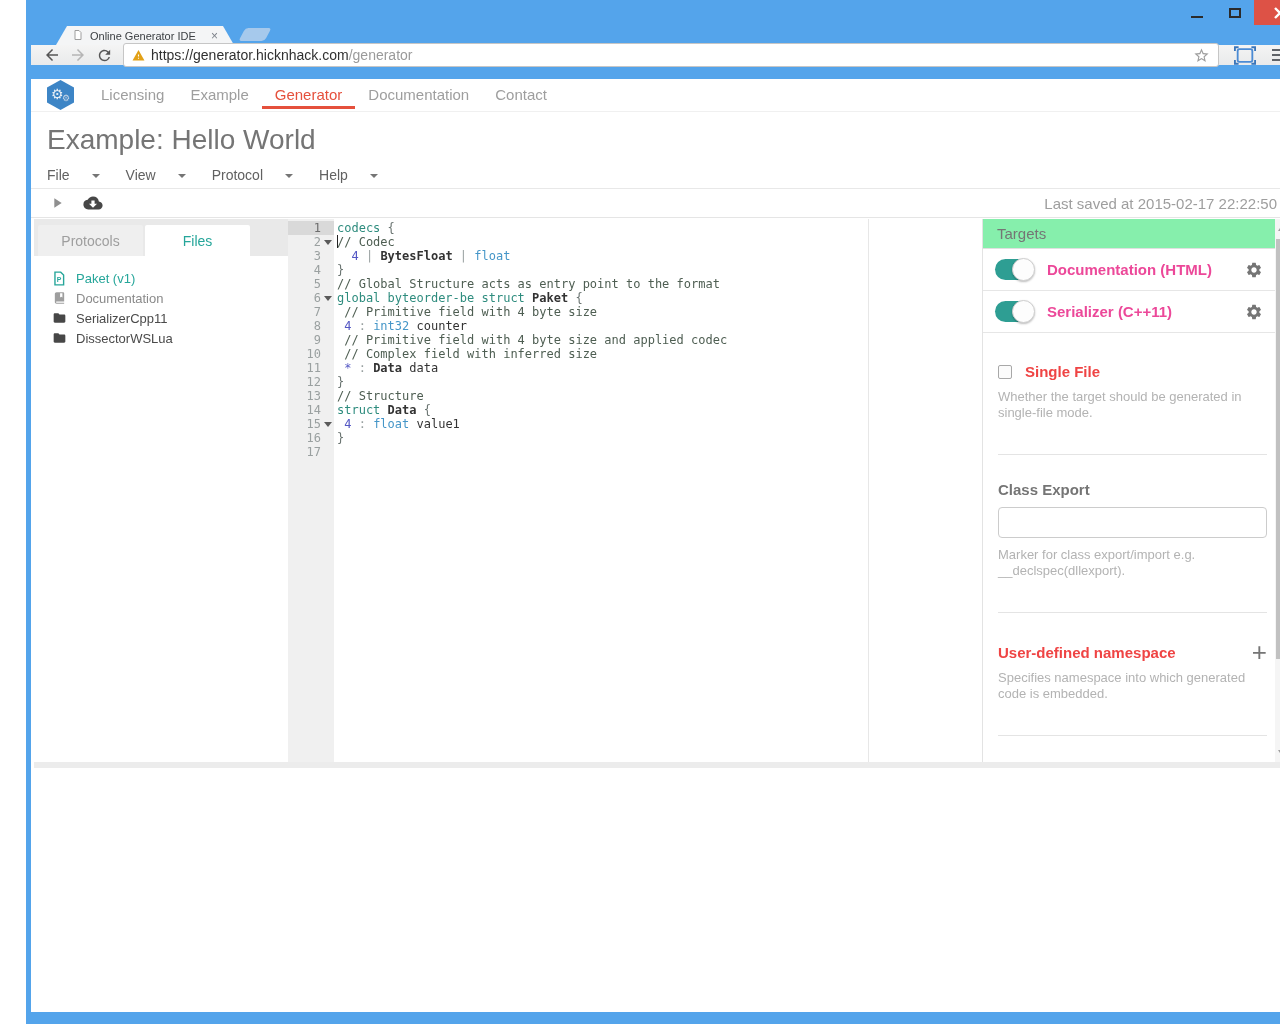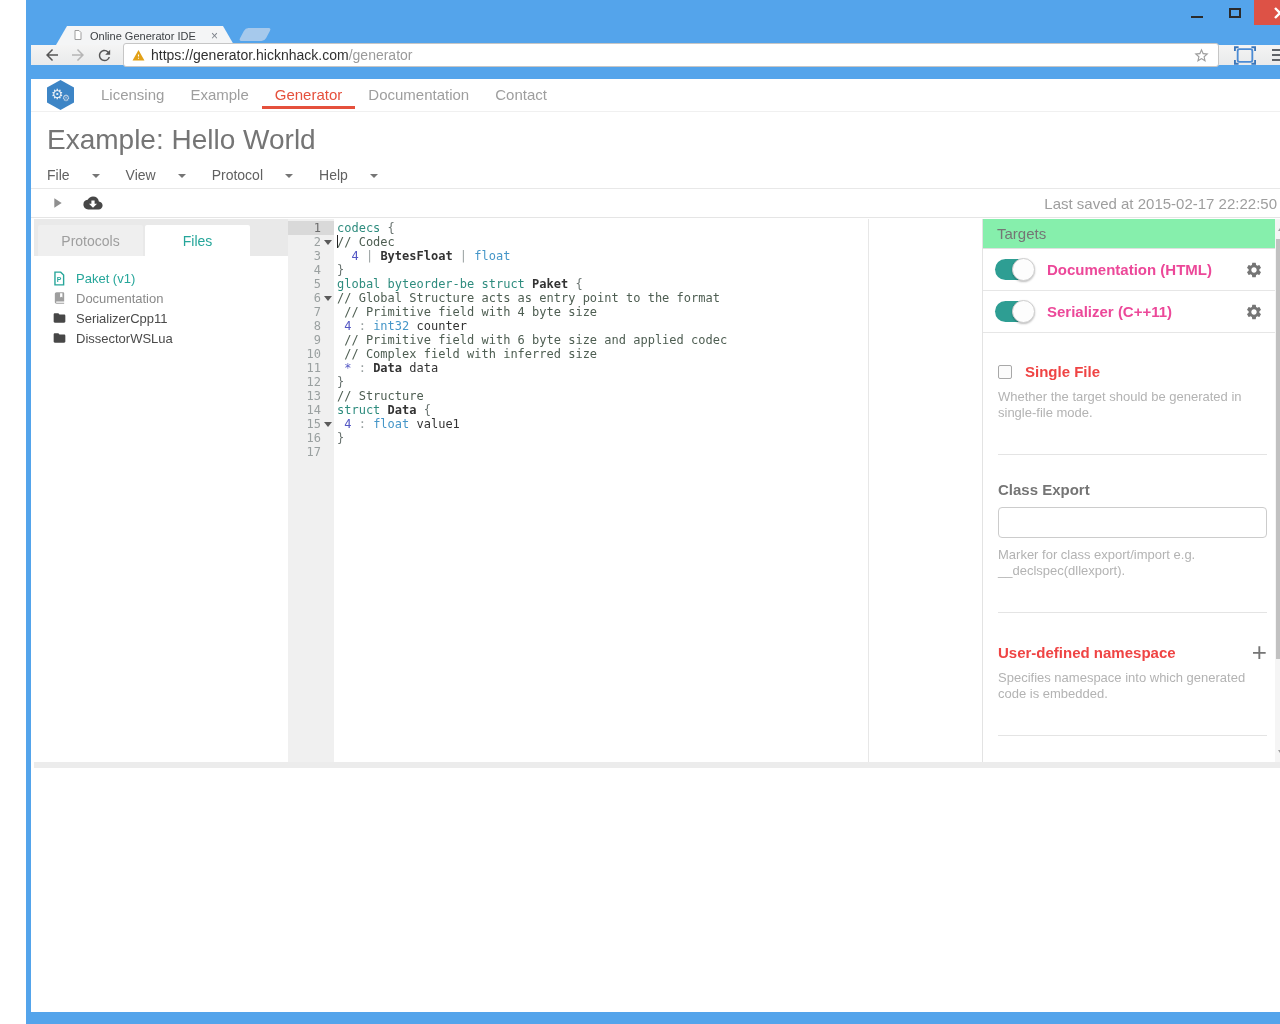--- a/index.html
+++ b/index.html
@@ -306,25 +306,25 @@
             <div class="g-line"><span class="g-num">15</span><span class="fold"></span></div>
             <div class="g-line"><span class="g-num">16</span></div>
             <div class="g-line"><span class="g-num">17</span></div>
           </div>
         <div class="code" id="code">
             <div class="ruler"></div>
             <div class="c-line"><span class="tk-kw">codecs </span><span class="tk-pn">{</span></div>
             <div class="c-line"><span class="cursor"></span><span class="tk-cm">// Codec</span></div>
             <div class="c-line"><span class="tk-num">  4</span><span class="tk-op"> | </span><span class="tk-name">BytesFloat</span><span class="tk-op"> | </span><span class="tk-type">float</span></div>
             <div class="c-line"><span class="tk-pn">}</span></div>
+            <div class="c-line"><span class="tk-cm">// Global Structure acts as entry point to the format</span></div>
             <div class="c-line"><span class="tk-kw">global byteorder-be struct </span><span class="tk-name">Paket</span><span class="tk-pn"> {</span></div>
-            <div class="c-line"><span class="tk-cm">// Global Structure acts as entry point to the format</span></div>
             <div class="c-line"><span class="tk-cm"> // Primitive field with 4 byte size</span></div>
             <div class="c-line"><span class="tk-num"> 4</span><span class="tk-op"> : </span><span class="tk-type">int32</span><span class="tk-pl"> counter</span></div>
-            <div class="c-line"><span class="tk-cm"> // Primitive field with 6 byte size and applied codec</span></div>
+            <div class="c-line"><span class="tk-cm"> // Primitive field with 4 byte size and applied codec</span></div>
             <div class="c-line"><span class="tk-cm"> // Complex field with inferred size</span></div>
             <div class="c-line"><span class="tk-num"> *</span><span class="tk-op"> : </span><span class="tk-name">Data</span><span class="tk-pl"> data</span></div>
             <div class="c-line"><span class="tk-pn">}</span></div>
             <div class="c-line"><span class="tk-cm">// Structure</span></div>
             <div class="c-line"><span class="tk-kw">struct </span><span class="tk-name">Data</span><span class="tk-pn"> {</span></div>
             <div class="c-line"><span class="tk-num"> 4</span><span class="tk-op"> : </span><span class="tk-type">float</span><span class="tk-pl"> value1</span></div>
             <div class="c-line"><span class="tk-pn">}</span></div>
           </div>
       </div>
 

